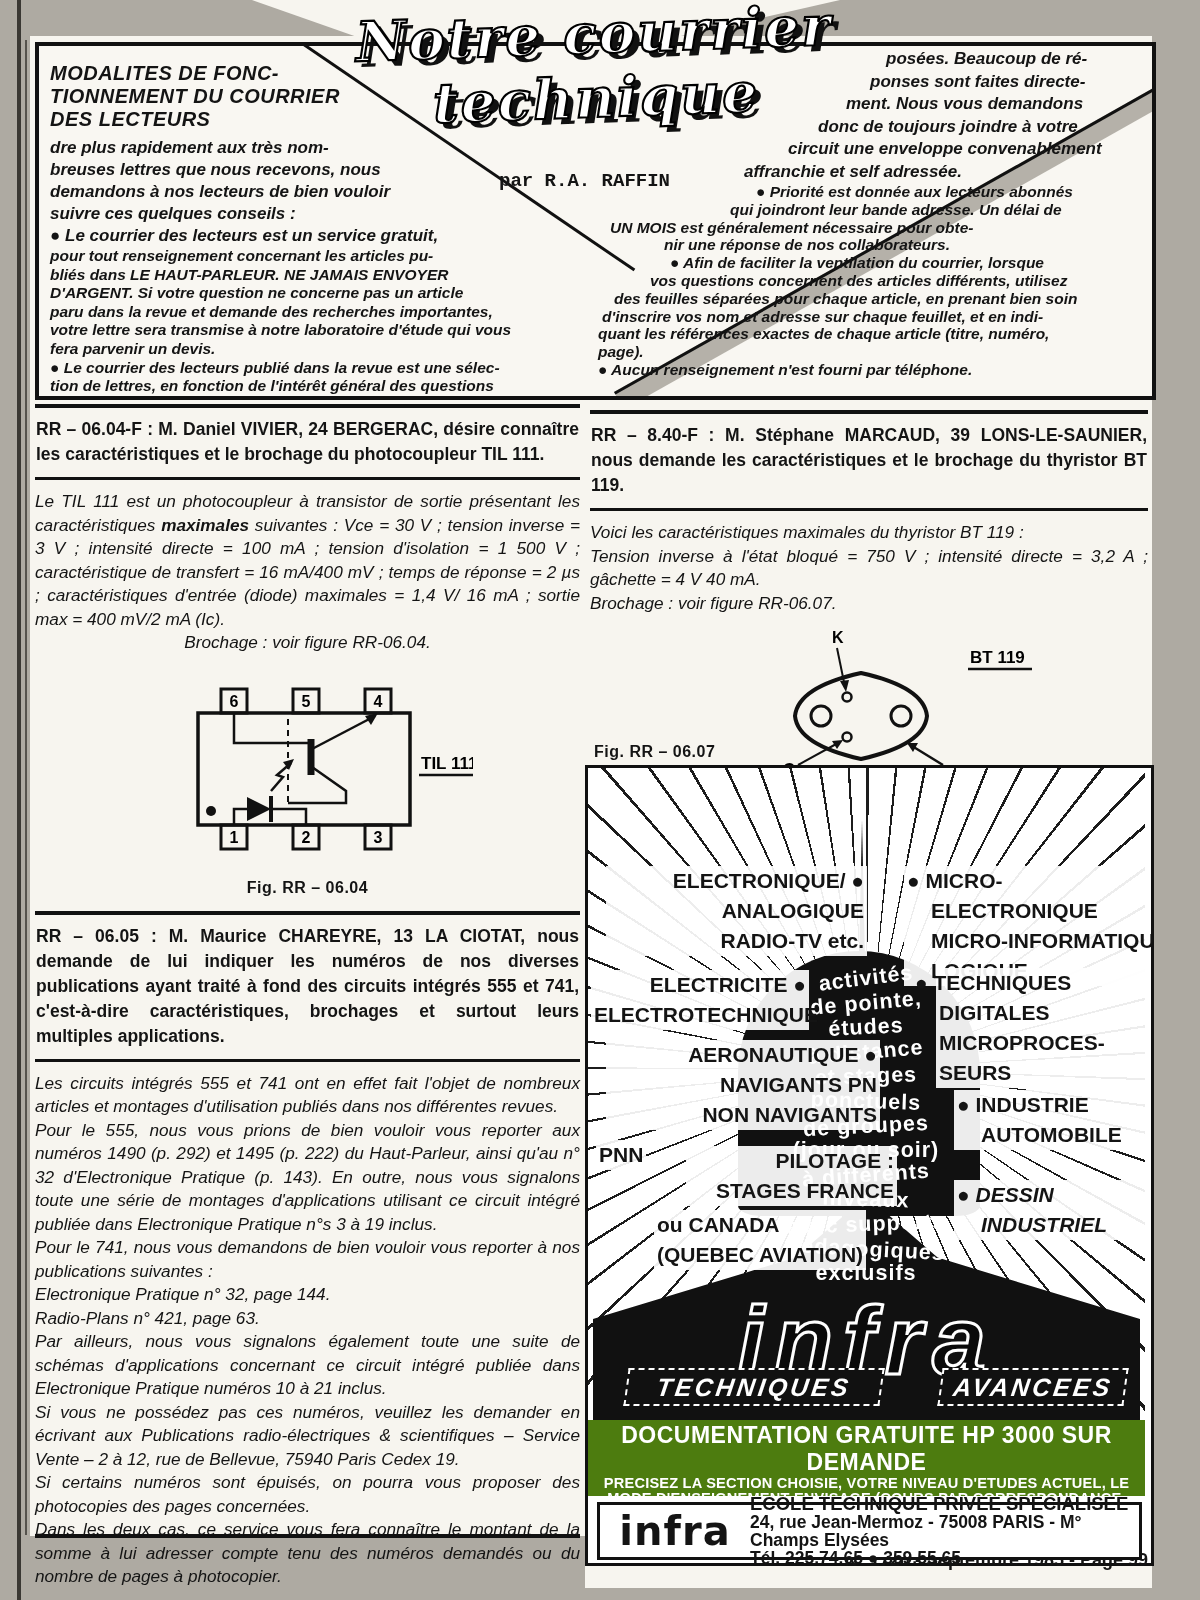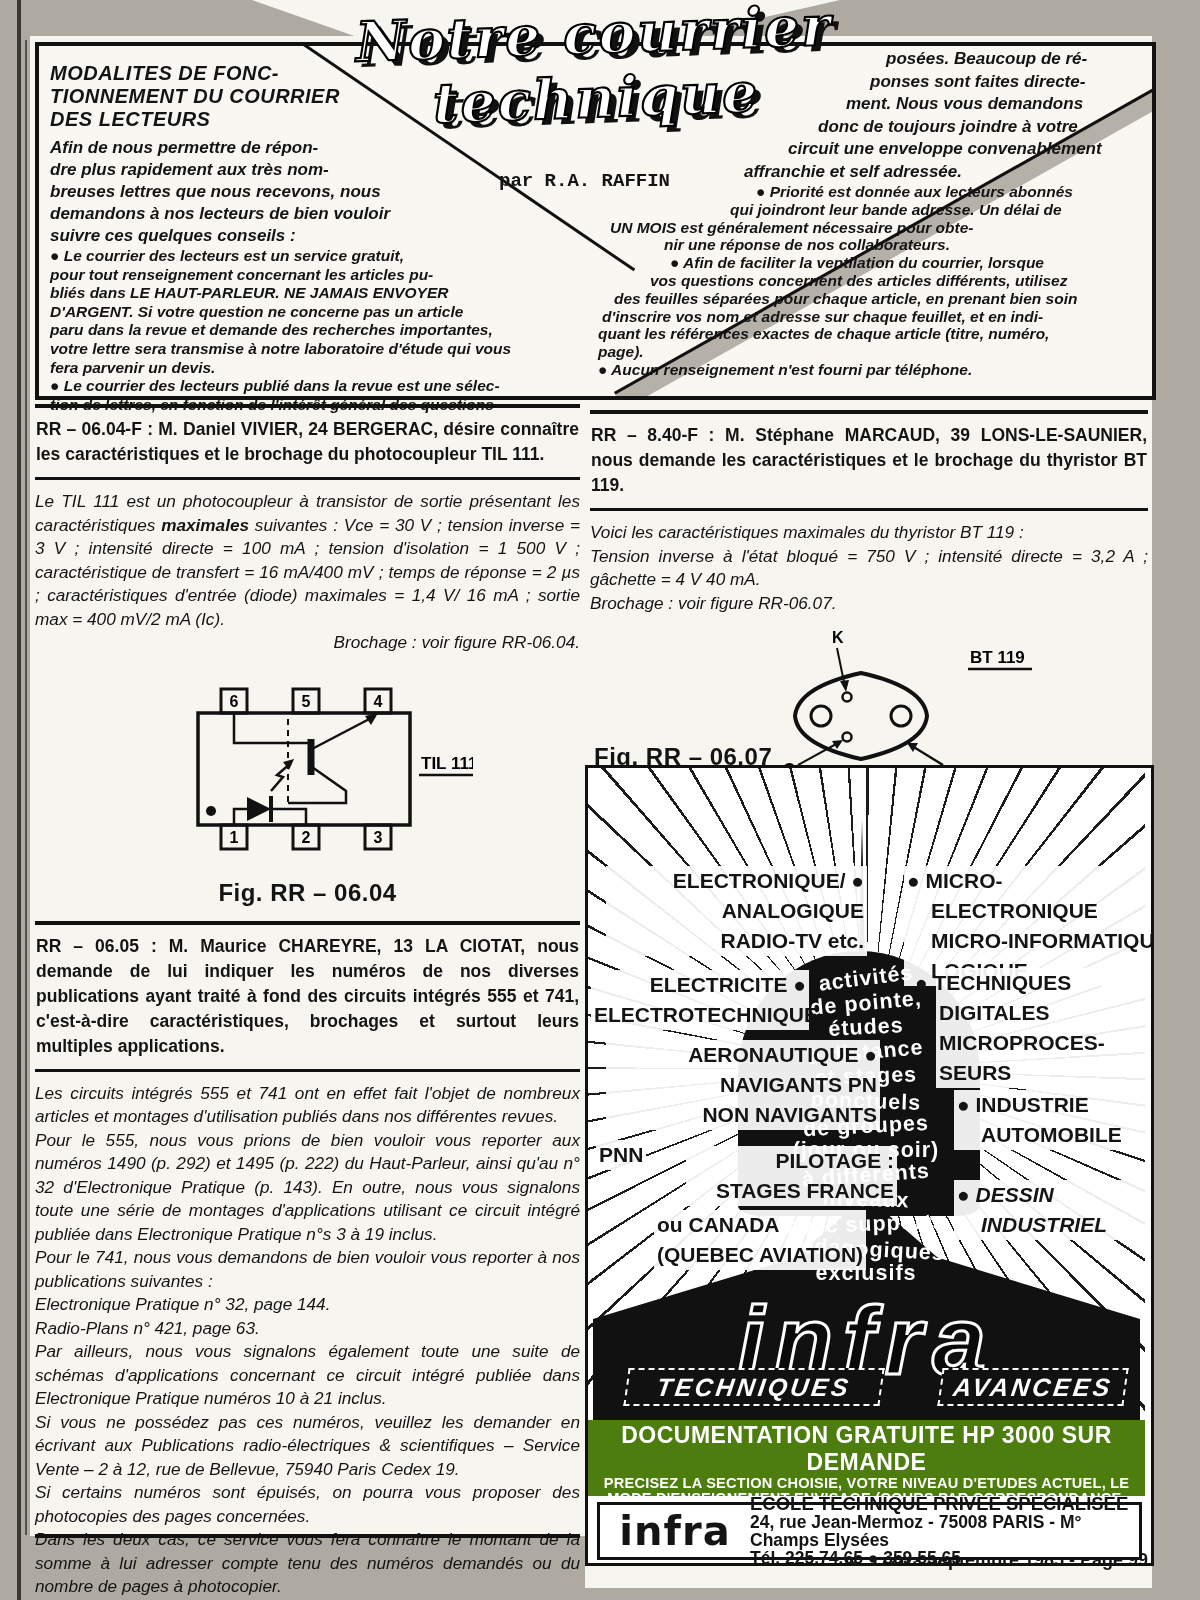--- a/index.html
+++ b/index.html
@@ -44,21 +44,21 @@
   #intro-right div:nth-child(13){margin-left:16px;}
   #intro-right div:nth-child(14){margin-left:4px;}
   
   #col-left{left:35px;top:404px;width:545px;}
   #col-right{left:590px;top:410px;width:558px;}
   .q-header{border-top:4px solid #111;border-bottom:3px solid #111;padding:9px 1px 10px 1px;
     font-weight:bold;font-size:17.5px;line-height:25px;text-align:justify;}
   .q-answer{padding-top:10px;font-style:italic;font-size:17.2px;line-height:23.5px;text-align:justify;}
   .q-answer p{margin:0;}
   .fig-wrap{position:relative;text-align:center;}
-  .fig-caption{font-weight:bold;font-size:24px;letter-spacing:.5px;}
+  .fig-caption{font-weight:bold;font-size:16px;letter-spacing:.5px;}
   svg text{font-family:"Liberation Sans",sans-serif;}
   
   #ad-box{left:585px;top:765px;width:563px;height:795px;border:3px solid #111;background:#fff;overflow:hidden;}
   #sunburst{left:0;top:0;width:557px;height:655px;
     background:repeating-conic-gradient(from 0deg at 50% 46%,#1c1c1c 0 .45deg,rgba(0,0,0,0) .45deg 5.4deg);}
   #needle{left:271px;top:52px;width:6px;height:140px;background:#111;clip-path:polygon(50% 0,100% 100%,0 100%);}
   #rocket-body{left:150px;top:183px;width:242px;height:265px;background:#111;
     border-radius:50% 50% 10% 10%/46% 46% 4% 4%;}
   #wing{left:5px;top:428px;width:547px;height:228px;background:#111;
     clip-path:polygon(50% 0,63% 27%,100% 54%,100% 100%,0 100%,0 54%,37% 27%);}
@@ -122,21 +122,20 @@
   <div class="abs diag-a"></div>
   <div class="abs diag-b"></div>
 </div>
 <div class="abs" id="intro-left">
   <div class="hd">
       <div>MODALITES DE FONC-</div>
       <div>TIONNEMENT DU COURRIER</div>
       <div>DES LECTEURS</div>
     </div>
   <div class="bd">
-      <div>Afin de nous permettre de répon-</div>
       <div>dre plus rapidement aux très nom-</div>
       <div>breuses lettres que nous recevons, nous</div>
       <div>demandons à nos lecteurs de bien vouloir</div>
       <div>suivre ces quelques conseils :</div>
       <div>● Le courrier des lecteurs est un service gratuit,</div>
       <div>pour tout renseignement concernant les articles pu-</div>
       <div>bliés dans LE HAUT-PARLEUR. NE JAMAIS ENVOYER</div>
       <div>D'ARGENT. Si votre question ne concerne pas un article</div>
       <div>paru dans la revue et demande des recherches importantes,</div>
       <div>votre lettre sera transmise à notre laboratoire d'étude qui vous</div>
@@ -167,21 +166,21 @@
 <div class="abs" id="title">
   <div>Notre courrier</div>
   <div>technique</div>
 </div>
 <div class="abs" id="byline">par R.A. RAFFIN</div>
 
 <div class="abs" id="col-left">
   <div class="q-header">RR – 06.04-F : M. Daniel VIVIER, 24 BERGERAC, désire connaître les caractéristiques et le brochage du photocoupleur TIL 111.</div>
   <div class="q-answer">
     <p>Le TIL 111 est un photocoupleur à transistor de sortie présentant les caractéristiques <b>maximales</b> suivantes : Vce = 30 V ; tension inverse = 3 V ; intensité directe = 100 mA ; tension d'isolation = 1 500 V ; caractéristique de transfert = 16 mA/400 mV ; temps de réponse = 2 µs ; caractéristiques d'entrée (diode) maximales = 1,4 V/ 16 mA ; sortie max = 400 mV/2 mA (Ic).</p>
-    <p style="text-align:right;">Brochage : voir figure RR-06.04.</p>
+    <p style="text-align:center;">Brochage : voir figure RR-06.04.</p>
   </div>
   <div class="fig-wrap" style="margin-top:8px;">
     <svg width="330" height="212" viewBox="0 0 330 212">
       <rect x="55" y="50" width="212" height="112" fill="none" stroke="#111" stroke-width="3.5"></rect>
 
       <rect x="78" y="26" width="26" height="24" fill="none" stroke="#111" stroke-width="3"></rect>
       <rect x="150" y="26" width="26" height="24" fill="none" stroke="#111" stroke-width="3"></rect>
       <rect x="222" y="26" width="26" height="24" fill="none" stroke="#111" stroke-width="3"></rect>
 
       <rect x="78" y="162" width="26" height="24" fill="none" stroke="#111" stroke-width="3"></rect>

